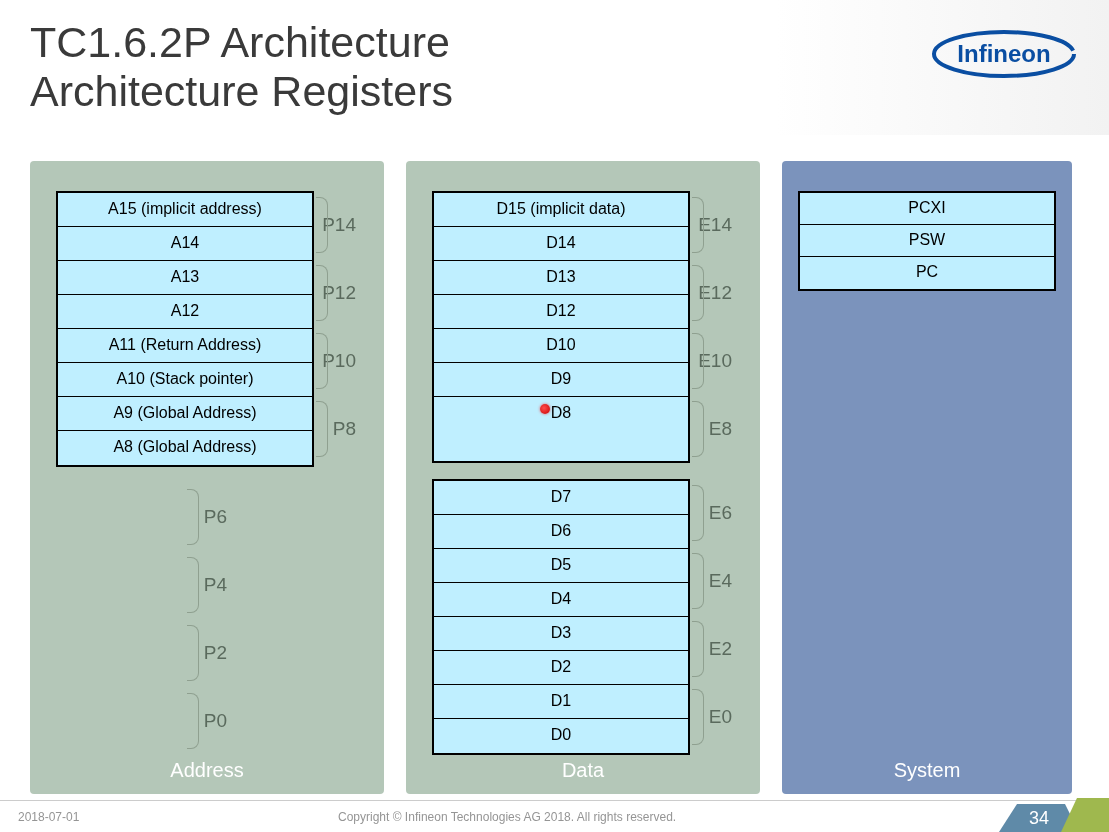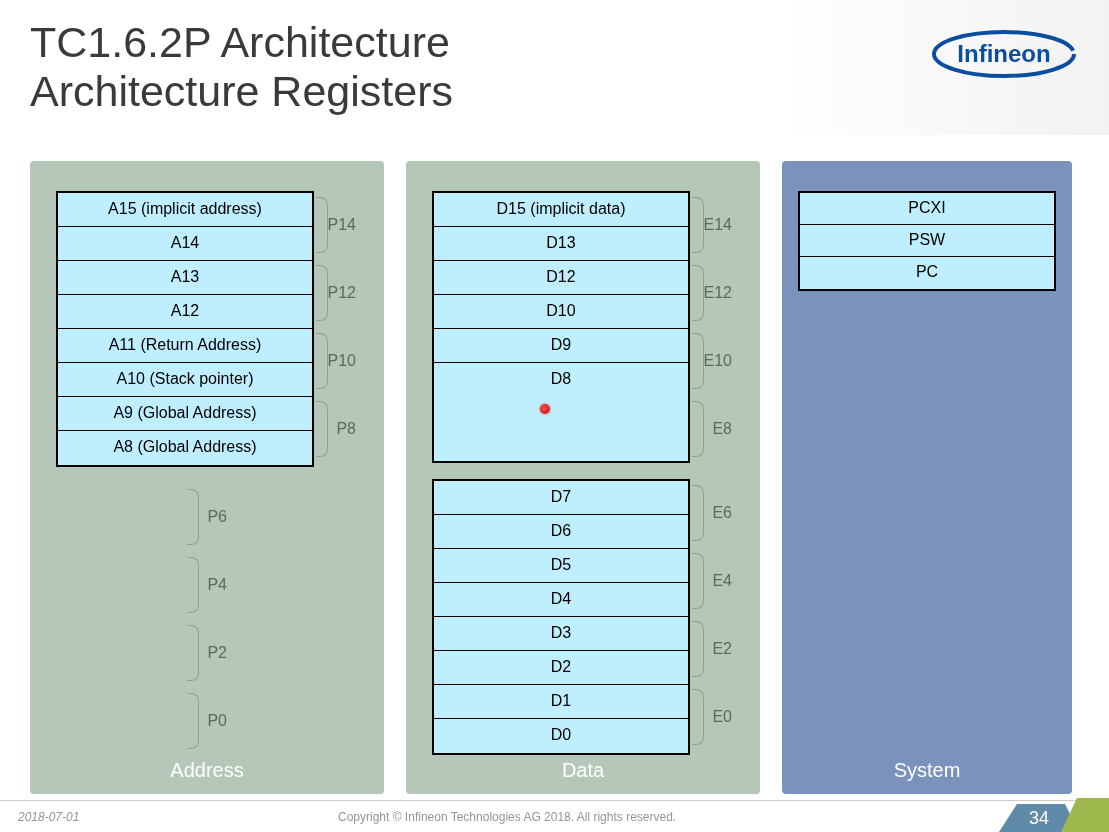--- a/index.html
+++ b/index.html
@@ -62,21 +62,21 @@
     position: relative;
   }
   .reg:last-child { border-bottom: none; }
   .gap { height: 16px; }
   .pair-col { display:flex; flex-direction:column; }
   .pair-label {
     position: relative;
     height: 68px;
     width: 44px;
     color: #5a6a5d;
-    font-size: 16px;
+    font-size: 19px;
     display: flex;
     align-items: center;
     justify-content: flex-end;
     padding-right: 2px;
   }
   .pair-bracket {
     position: absolute;
     left: 2px;
     top: 6px;
     height: 56px;
@@ -95,21 +95,21 @@
     right: 0;
     height: 32px;
     border-top: 1px solid #ccc;
     display: flex;
     align-items: center;
     padding: 0 18px;
     font-size: 12px;
     color: #959595;
     background: #fff;
   }
-  .footer .date { width: 320px; font-style: italic; }
+  .footer .date { width: 320px; }
   .footer .copy { flex: 1; text-align: left; }
   .page-badge {
     position: absolute;
     right: 0;
     bottom: 0;
     display: flex;
     align-items: flex-end;
   }
   .page-badge-poly {
     width: 110px;
@@ -193,20 +193,21 @@
           </div>
       </div>
     </div>
     <div class="panel-title">Address</div>
   </div>
 
   <div class="panel panel-green panel-data">
     <div style="display:flex;position:relative;">
       <div class="reg-block">
         <div class="reg">D15 (implicit data)</div>
+        <div class="reg">D14</div>
         <div class="reg">D13</div>
         <div class="reg">D12</div>
         <div class="reg">D10</div>
         <div class="reg">D9</div>
         <div class="reg">D8</div>
       </div>
       <div class="pair-col">
         <div class="pair-label">
             <span class="pair-bracket"></span>
             <span>E14</span>

